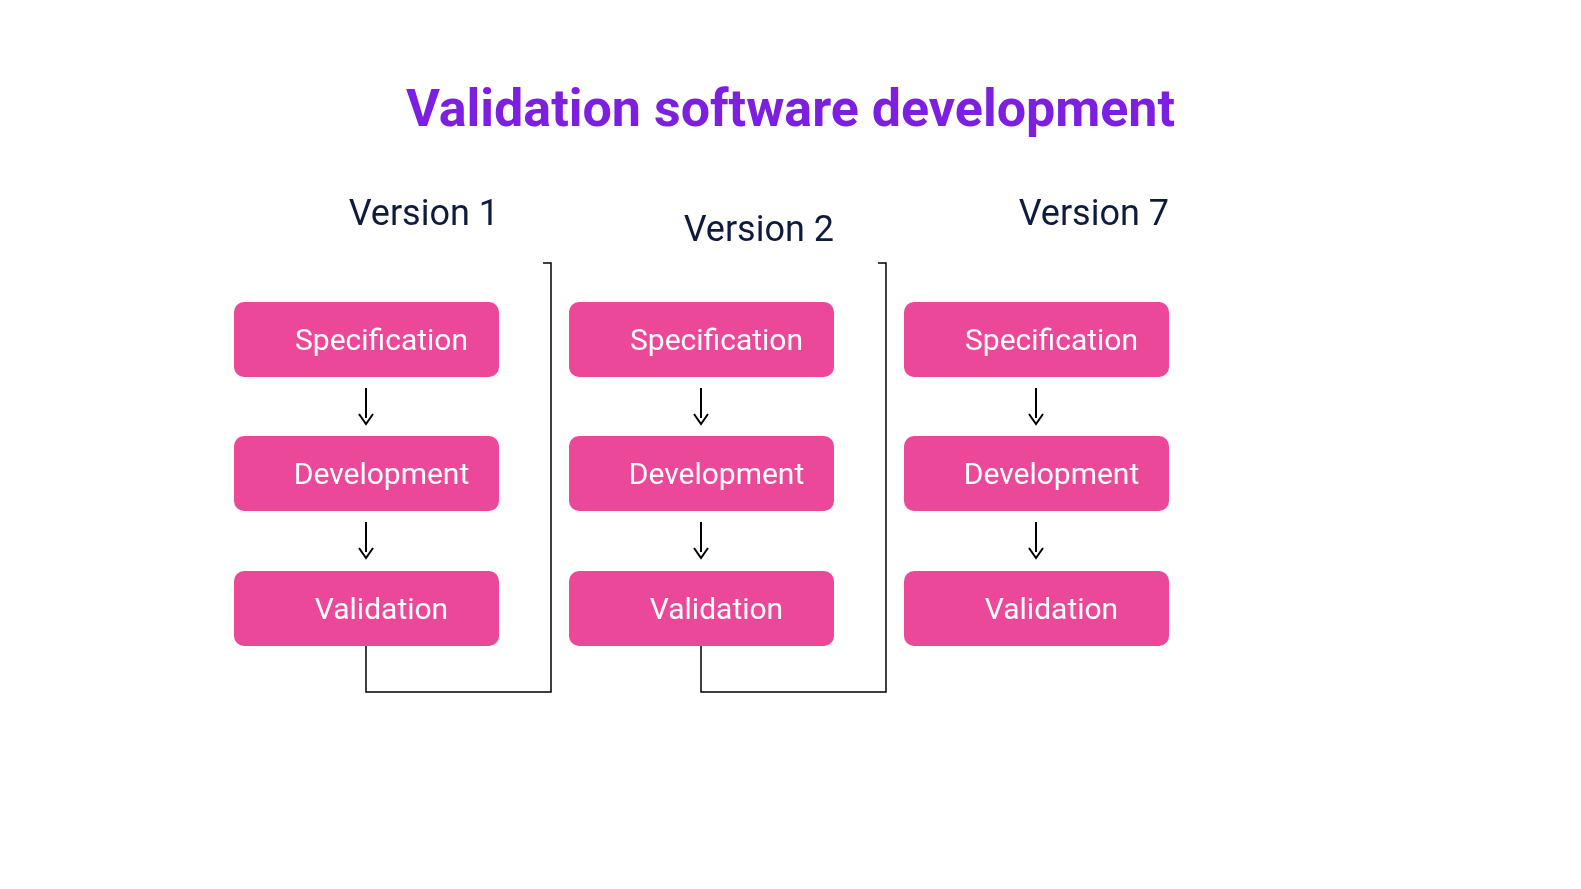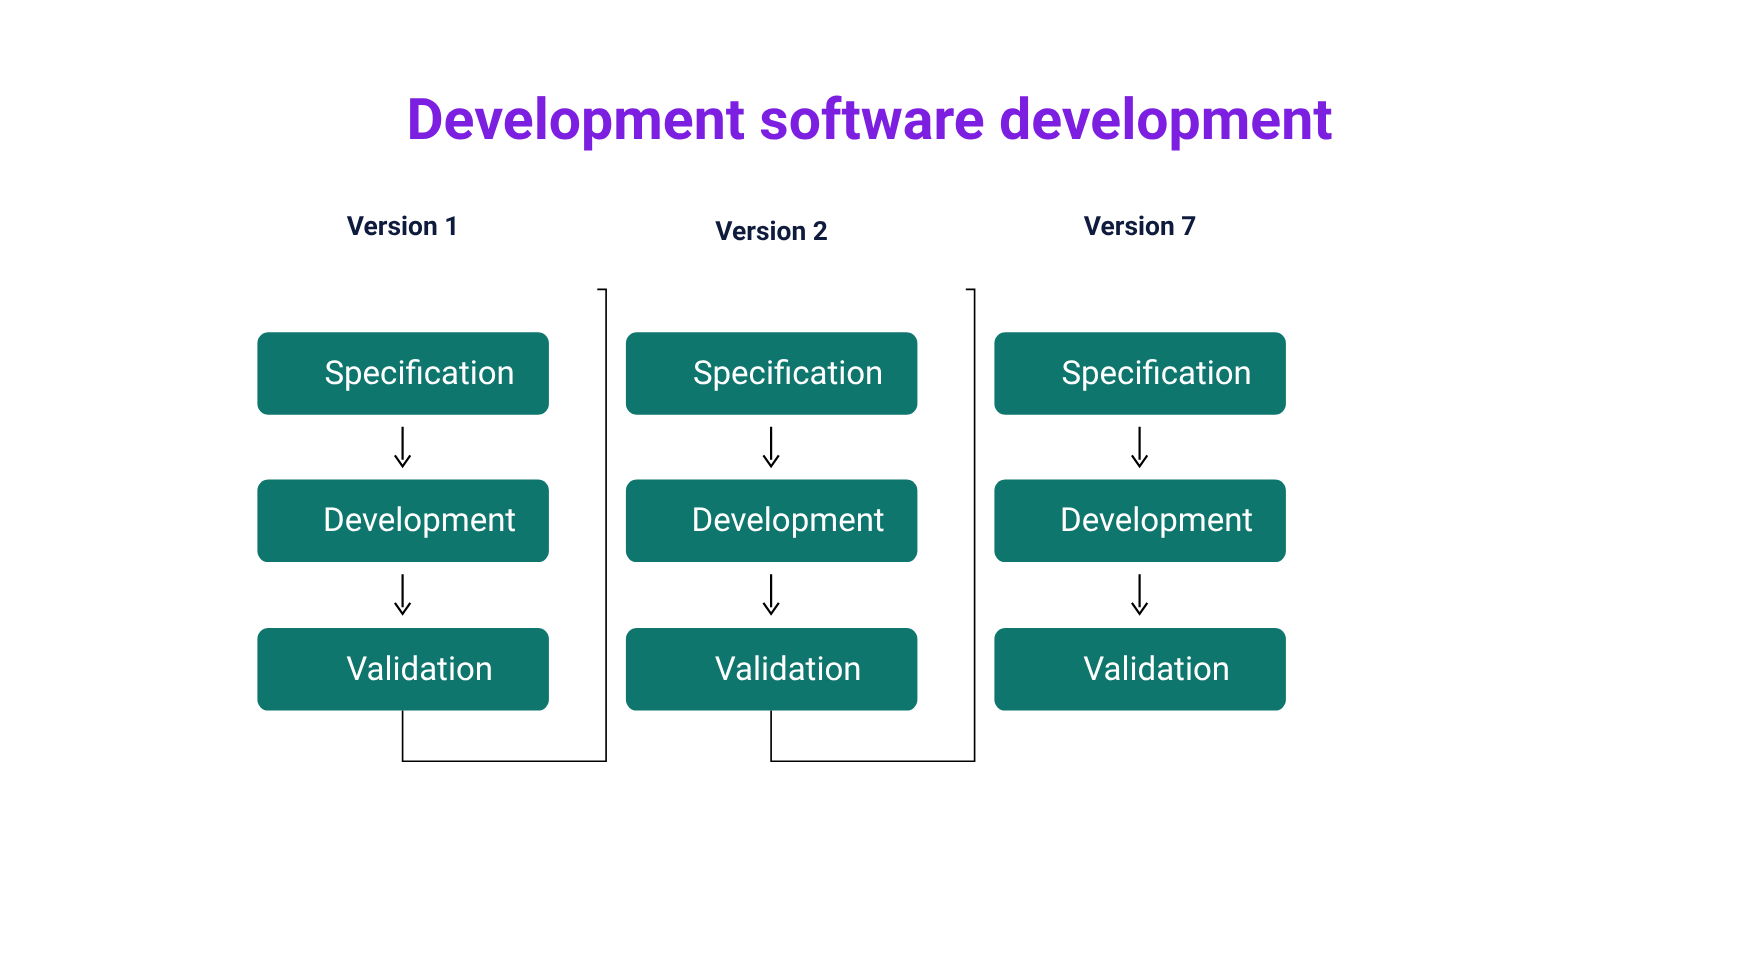--- a/index.html
+++ b/index.html
@@ -16,31 +16,31 @@
       top: 78px;
       left: 0;
       width: 100%;
       text-align: center;
       font-size: 52px;
       font-weight: 700;
       color: #7c1fe0;
     }
     .version-label {
       position: absolute;
-      font-size: 24px;
-      font-weight: 700;
+      font-size: 36px;
+      font-weight: 400;
       color: #0f1b3d;
       width: 265px;
-      text-align: center;
+      text-align: right;
     }
     .step-box {
       position: absolute;
       width: 265px;
       height: 75px;
-      background: #0f766e;
+      background: #ec4899;
       color: #ffffff;
       border-radius: 10px;
       display: flex;
       align-items: center;
       justify-content: center;
       font-size: 30px;
       font-weight: 400;
       padding-left: 30px;
     }
     .down-arrow {
@@ -52,40 +52,40 @@
     }
     .down-arrow svg { display: block; }
     .connector {
       position: absolute;
       pointer-events: none;
     }
   </style>
 </head>
 <body>
 
-<div class="title">Development software development</div>
+<div class="title">Validation software development</div>
 
 <div class="version-label" style="left:234px; top:192px;">Version 1</div>
 <div class="step-box" style="left:234px; top:302px;">Specification</div>
 <div class="down-arrow" style="left:366px; top:386px;">
   <svg width="22" height="40" viewBox="0 0 22 40">
       <line x1="11" y1="2" x2="11" y2="32" stroke="#000" stroke-width="2"></line>
       <path d="M4 28 L11 38 L18 28" fill="none" stroke="#000" stroke-width="2"></path>
     </svg>
 </div>
 <div class="step-box" style="left:234px; top:436px;">Development</div>
 <div class="down-arrow" style="left:366px; top:520px;">
   <svg width="22" height="40" viewBox="0 0 22 40">
       <line x1="11" y1="2" x2="11" y2="32" stroke="#000" stroke-width="2"></line>
       <path d="M4 28 L11 38 L18 28" fill="none" stroke="#000" stroke-width="2"></path>
     </svg>
 </div>
 <div class="step-box" style="left:234px; top:571px;">Validation</div>
 
-<div class="version-label" style="left:569px; top:196px;">Version 2</div>
+<div class="version-label" style="left:569px; top:208px;">Version 2</div>
 <div class="step-box" style="left:569px; top:302px;">Specification</div>
 <div class="down-arrow" style="left:701px; top:386px;">
   <svg width="22" height="40" viewBox="0 0 22 40">
       <line x1="11" y1="2" x2="11" y2="32" stroke="#000" stroke-width="2"></line>
       <path d="M4 28 L11 38 L18 28" fill="none" stroke="#000" stroke-width="2"></path>
     </svg>
 </div>
 <div class="step-box" style="left:569px; top:436px;">Development</div>
 <div class="down-arrow" style="left:701px; top:520px;">
   <svg width="22" height="40" viewBox="0 0 22 40">

